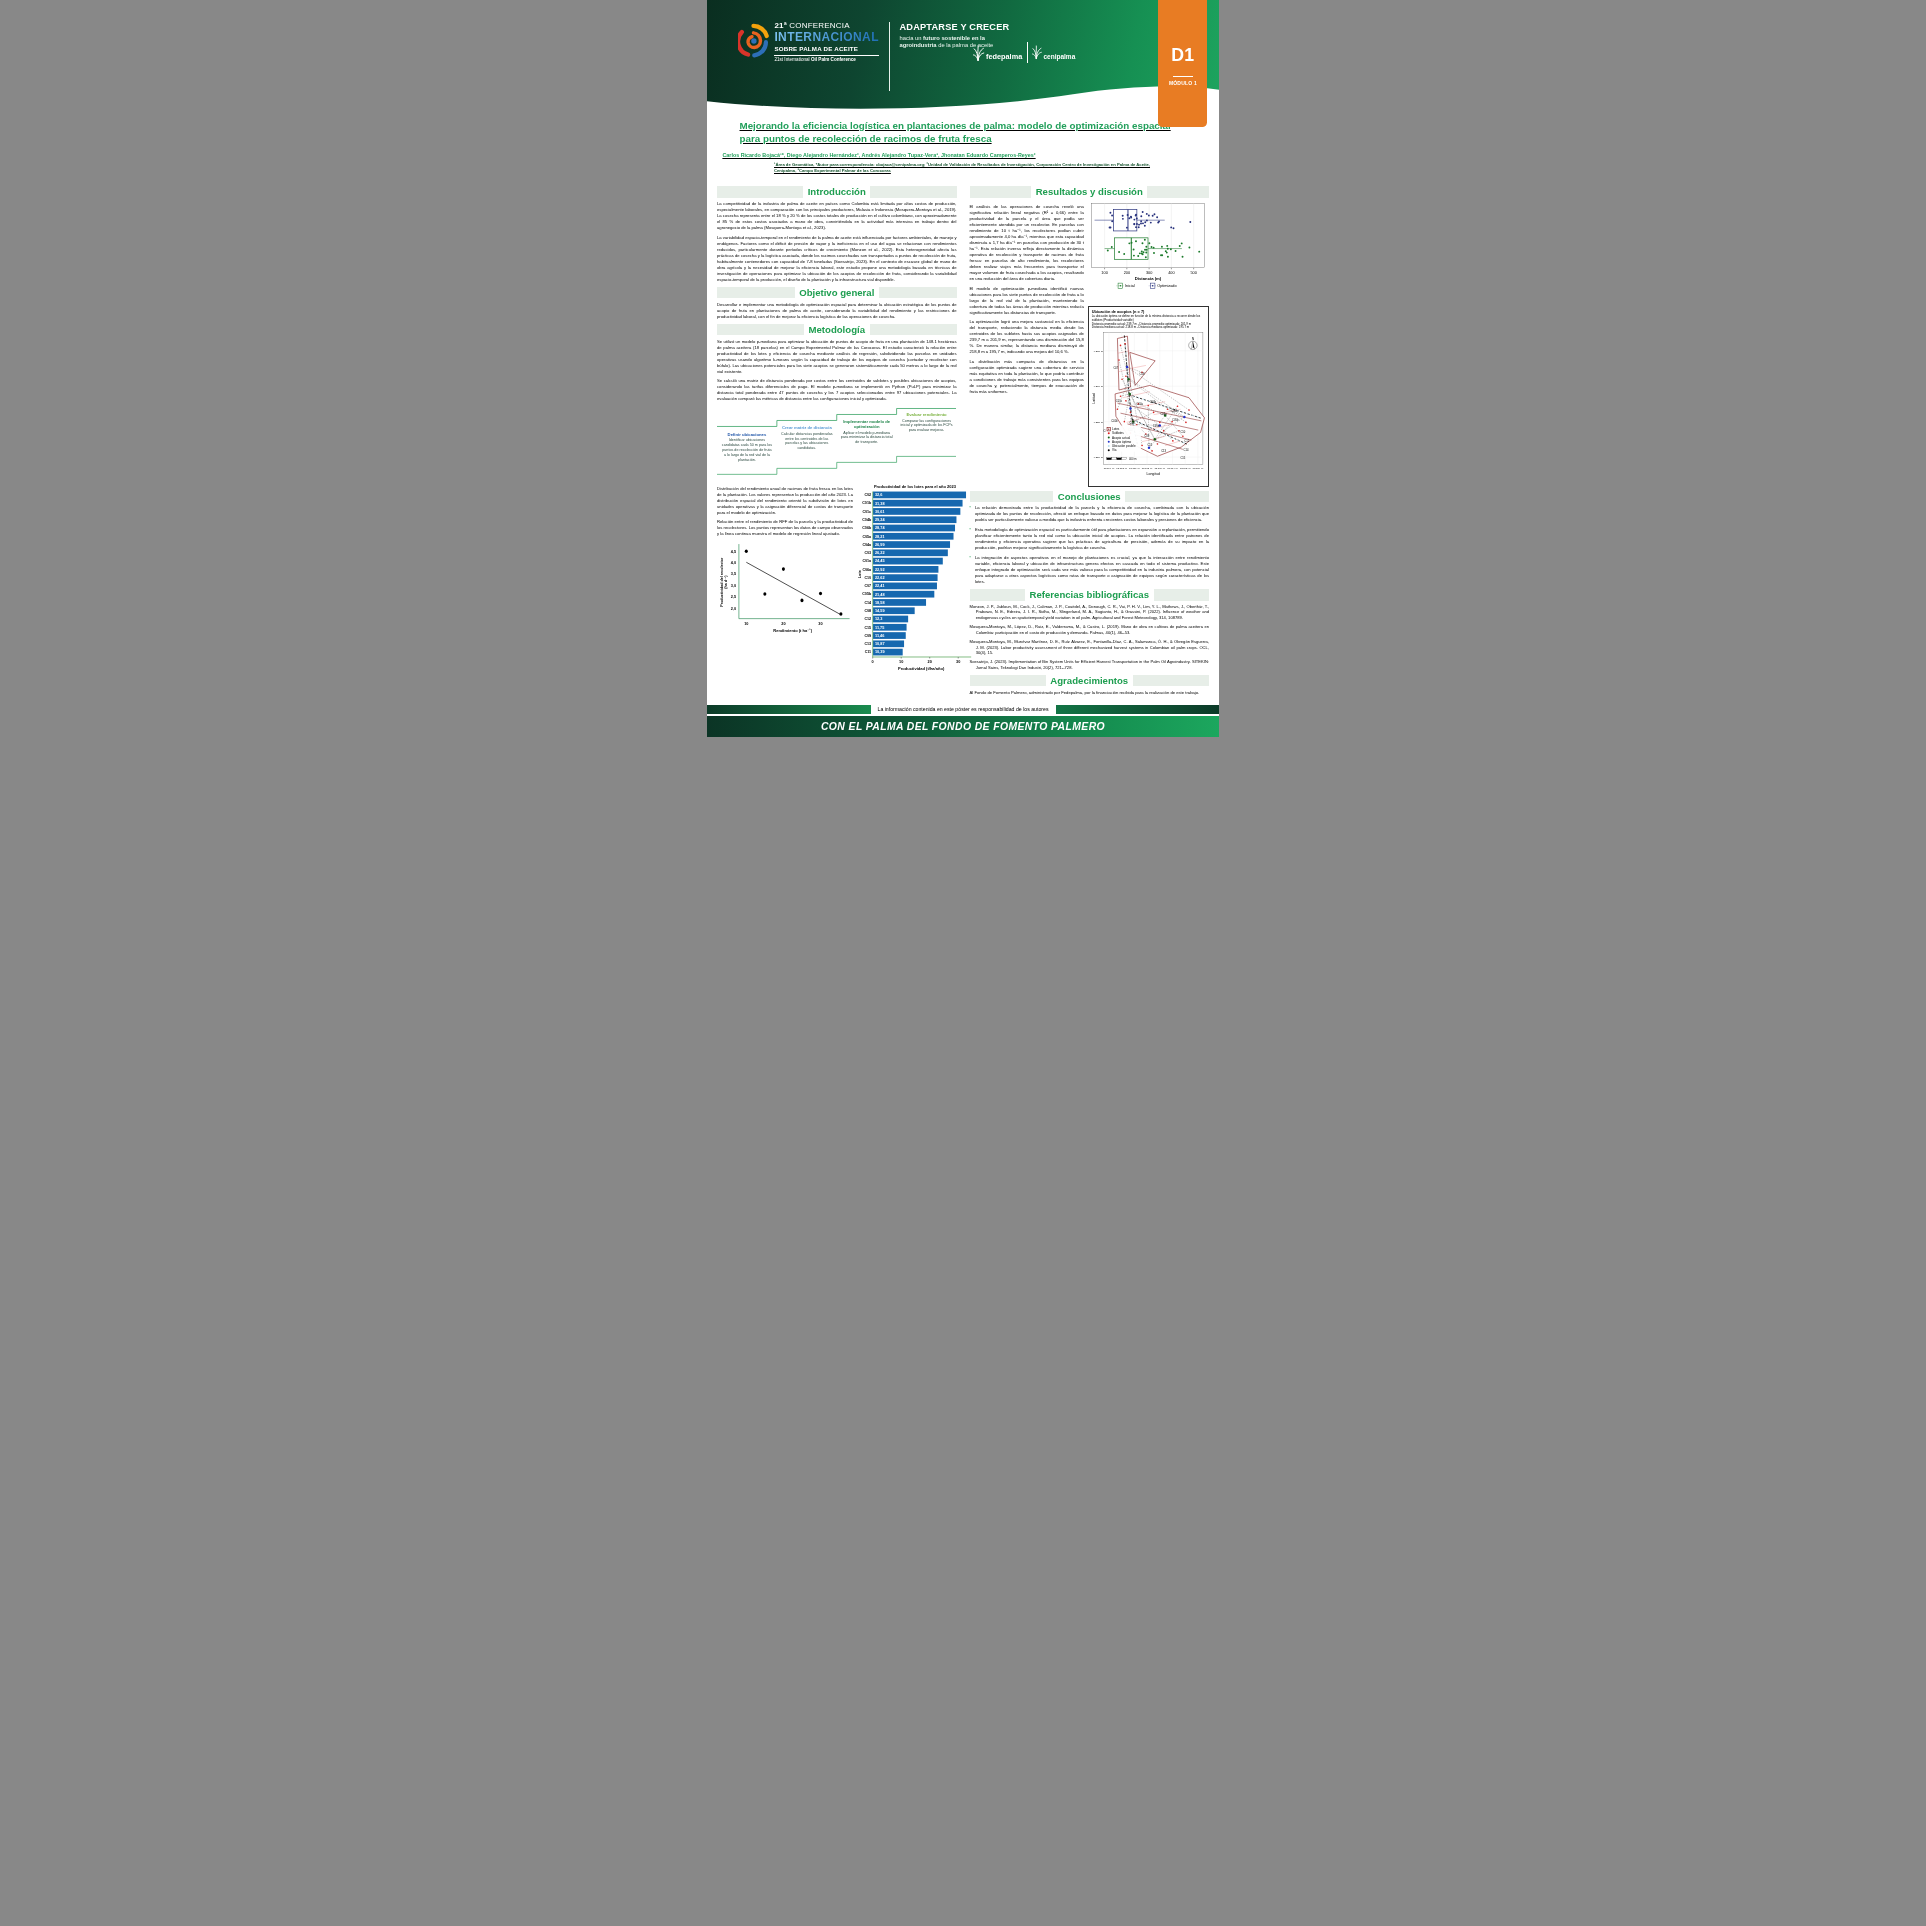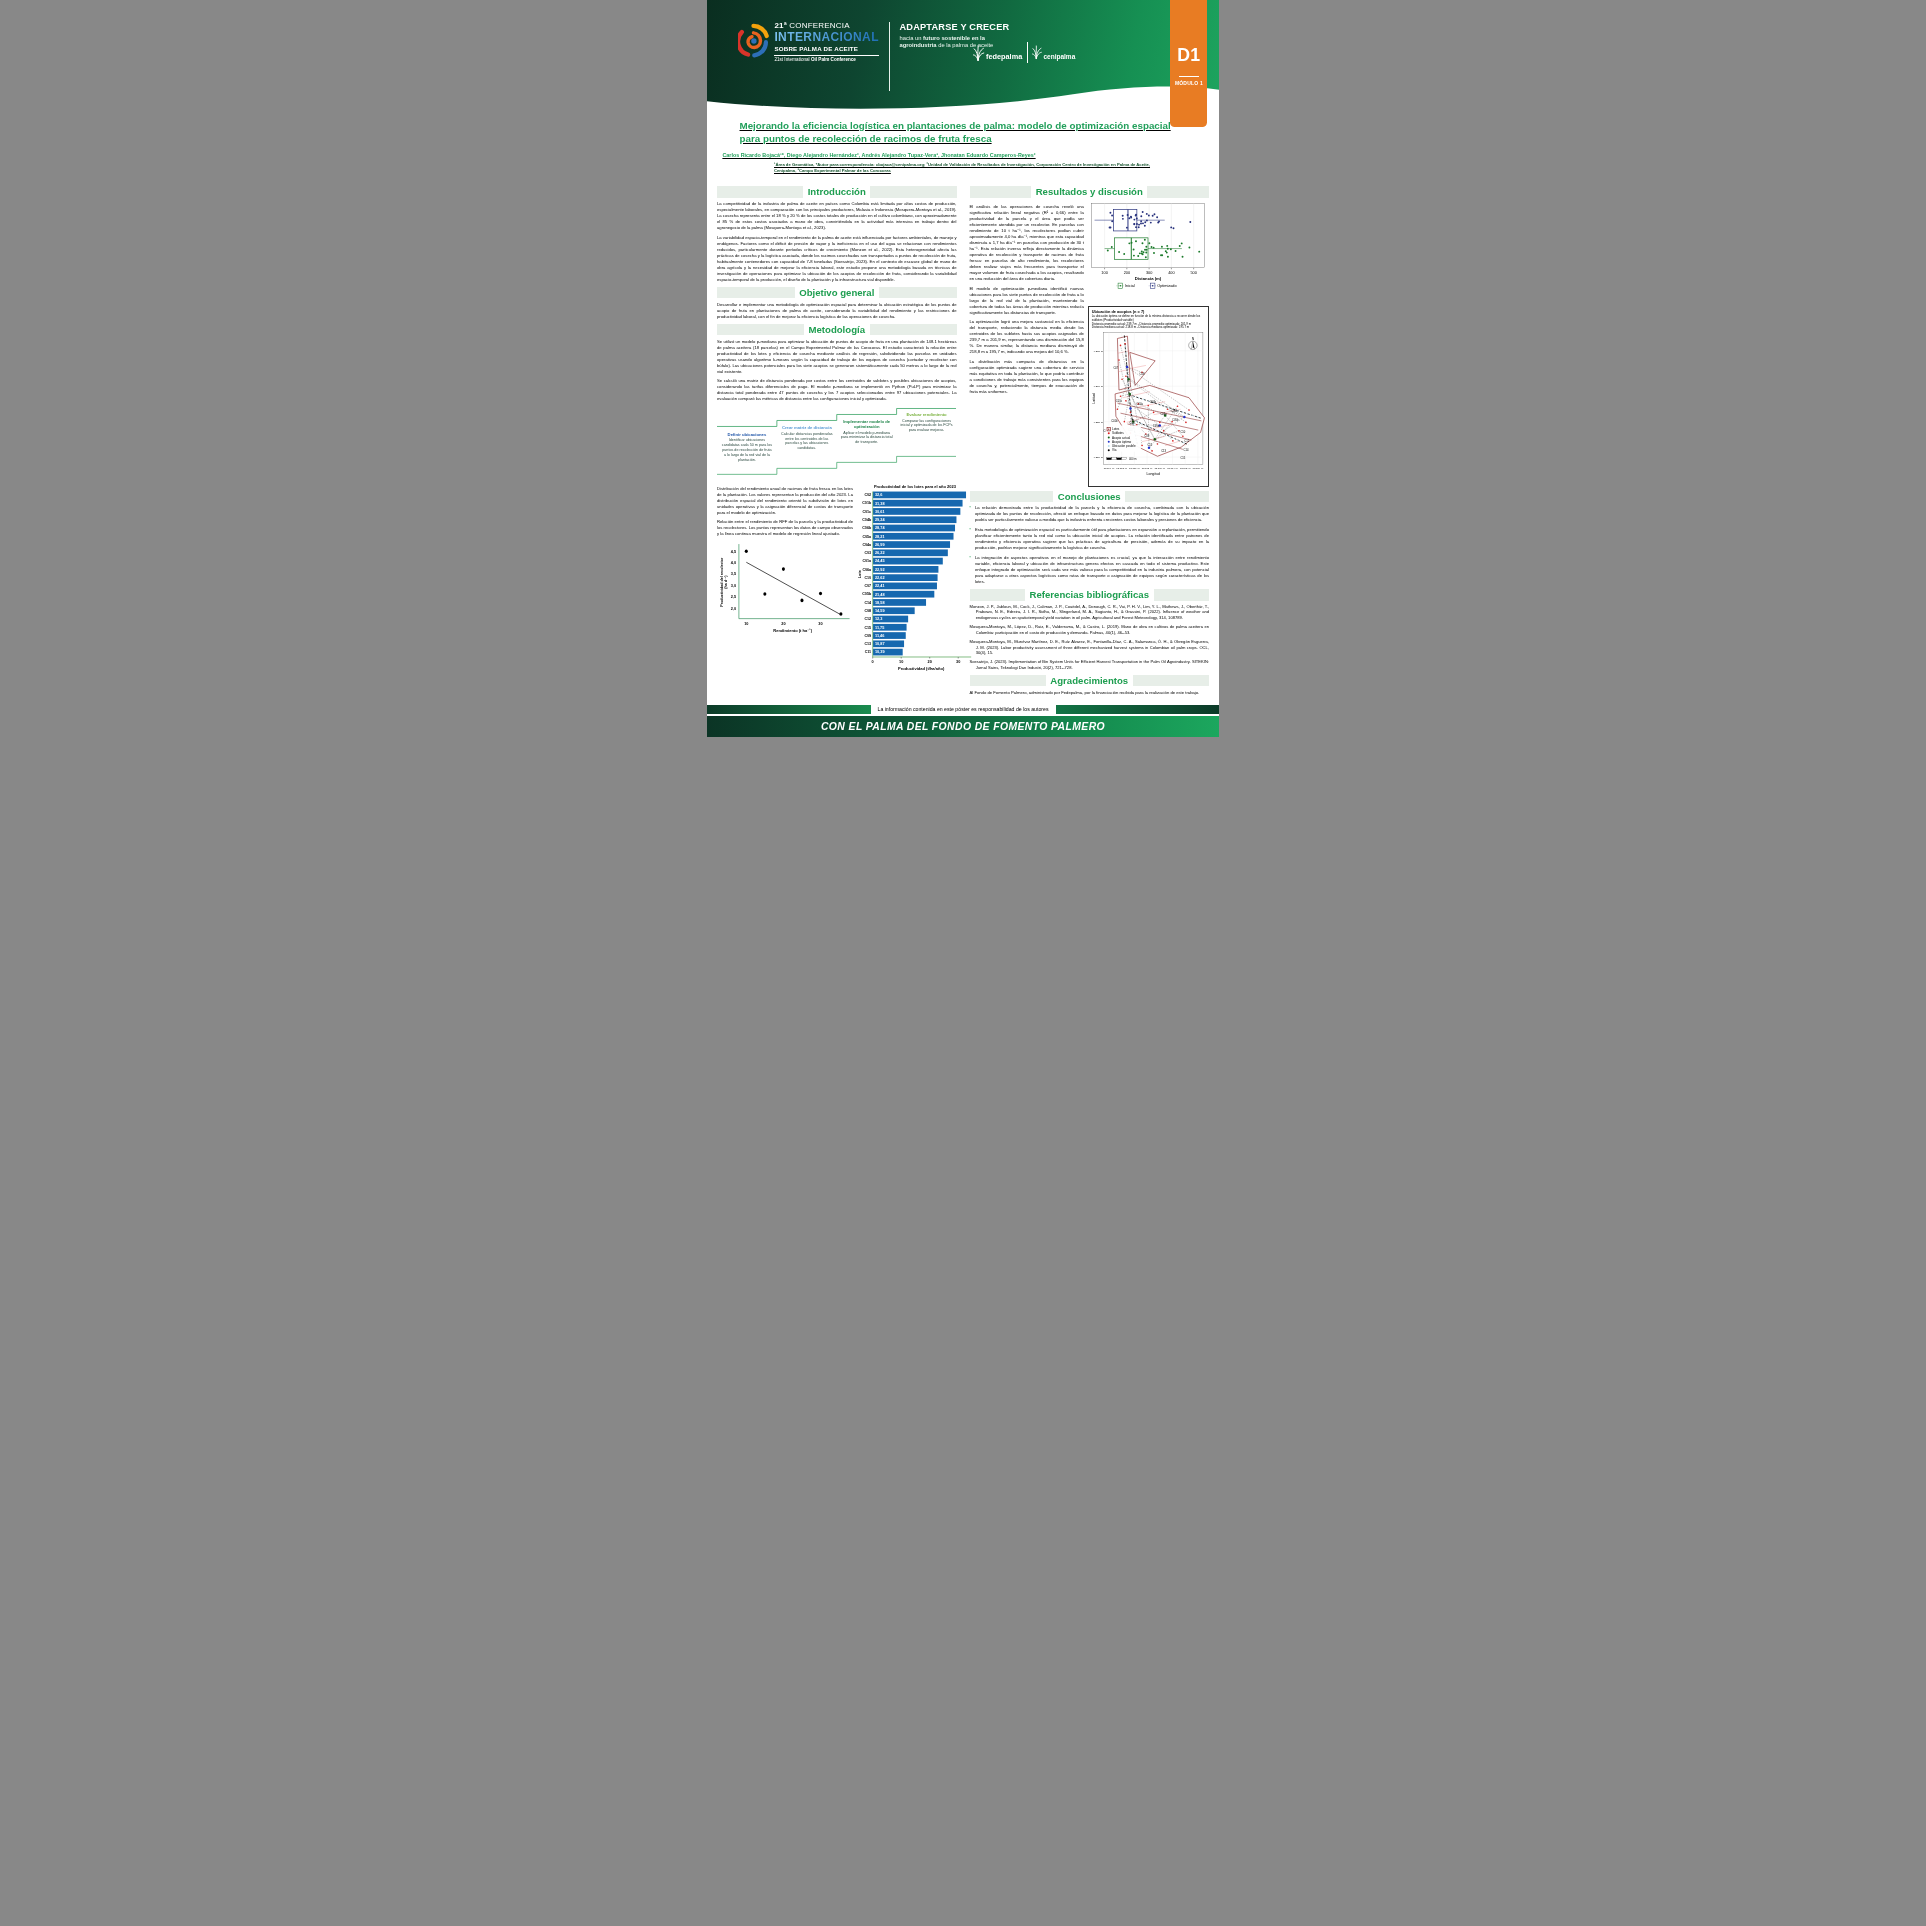--- a/index.html
+++ b/index.html
@@ -20,21 +20,21 @@
   .conf-hr { border:none; border-top:0.6px solid #fff; margin:2.7px 0 1.9px; }
   .conf-l4 { color:#fff; font-size:4.6px; }
   .head-divider { width:0.6px; background:#e8f2ec; align-self:stretch; margin:0 10px; height:69px; }
   .slogan-main { color:#fff; font-weight:bold; font-size:9.2px; letter-spacing:0.2px; }
   .slogan-sub { color:#eaf4ee; font-size:5.8px; margin-top:2.3px; line-height:1.35; }
   .brand-logos { position:absolute; left:266px; top:42px; display:flex; align-items:center; gap:4.6px; }
   .brand { display:flex; align-items:flex-end; gap:1.5px; color:#fff; }
   .brand-name { font-weight:bold; font-size:7.3px; color:#fff; }
   .brand-sep { width:0.6px; height:21px; background:#fff; }
   .head-wave { position:absolute; left:0; bottom:-0.4px; width:100%; height:33px; z-index:1; }
-  .module-tab { position:absolute; right:11.6px; top:0; width:37px; height:127px; background:#e87c23;
+  .module-tab { position:absolute; right:11.6px; top:0; width:49px; height:127px; background:#e87c23;
     border-radius:0 0 4.6px 4.6px; z-index:3; display:flex; flex-direction:column; align-items:center; }
   .module-code { color:#fff; font-weight:bold; font-size:17.7px; margin-top:45px; letter-spacing:0.4px; }
   .module-line { width:20px; border-top:1px solid #fff; margin:10px 0 3.1px; }
   .module-name { color:#fff; font-weight:bold; font-size:5px; letter-spacing:0.2px; }
 
   
   .title-block { text-align:left; padding:7.7px 15.4px 2.3px;text-decoration:underline; }
   .main-title { color:#23a05c; font-size:9.8px; font-weight:bold; line-height:1.32; max-width:447px; margin:0 auto; }
   .authors { color:#23a05c; font-size:5.4px; font-weight:bold; margin-top:6.2px; }
   .affiliations { color:#14532d; font-size:4.2px; font-weight:bold; margin:4.6px auto 0; max-width:378px; line-height:1.45; }

